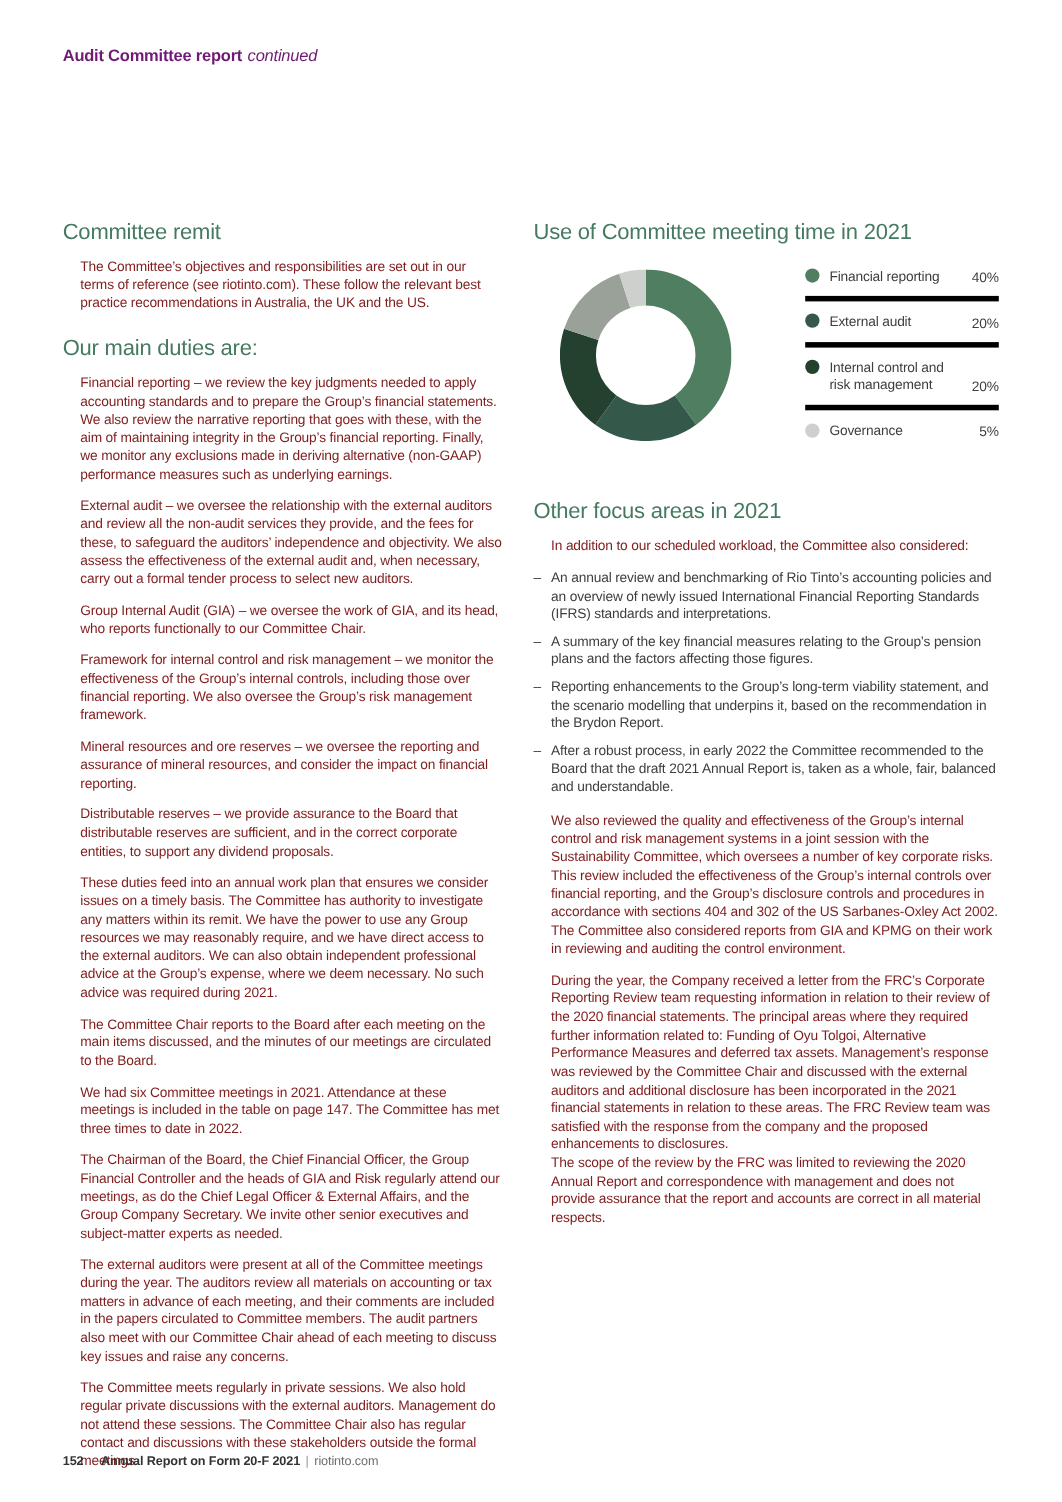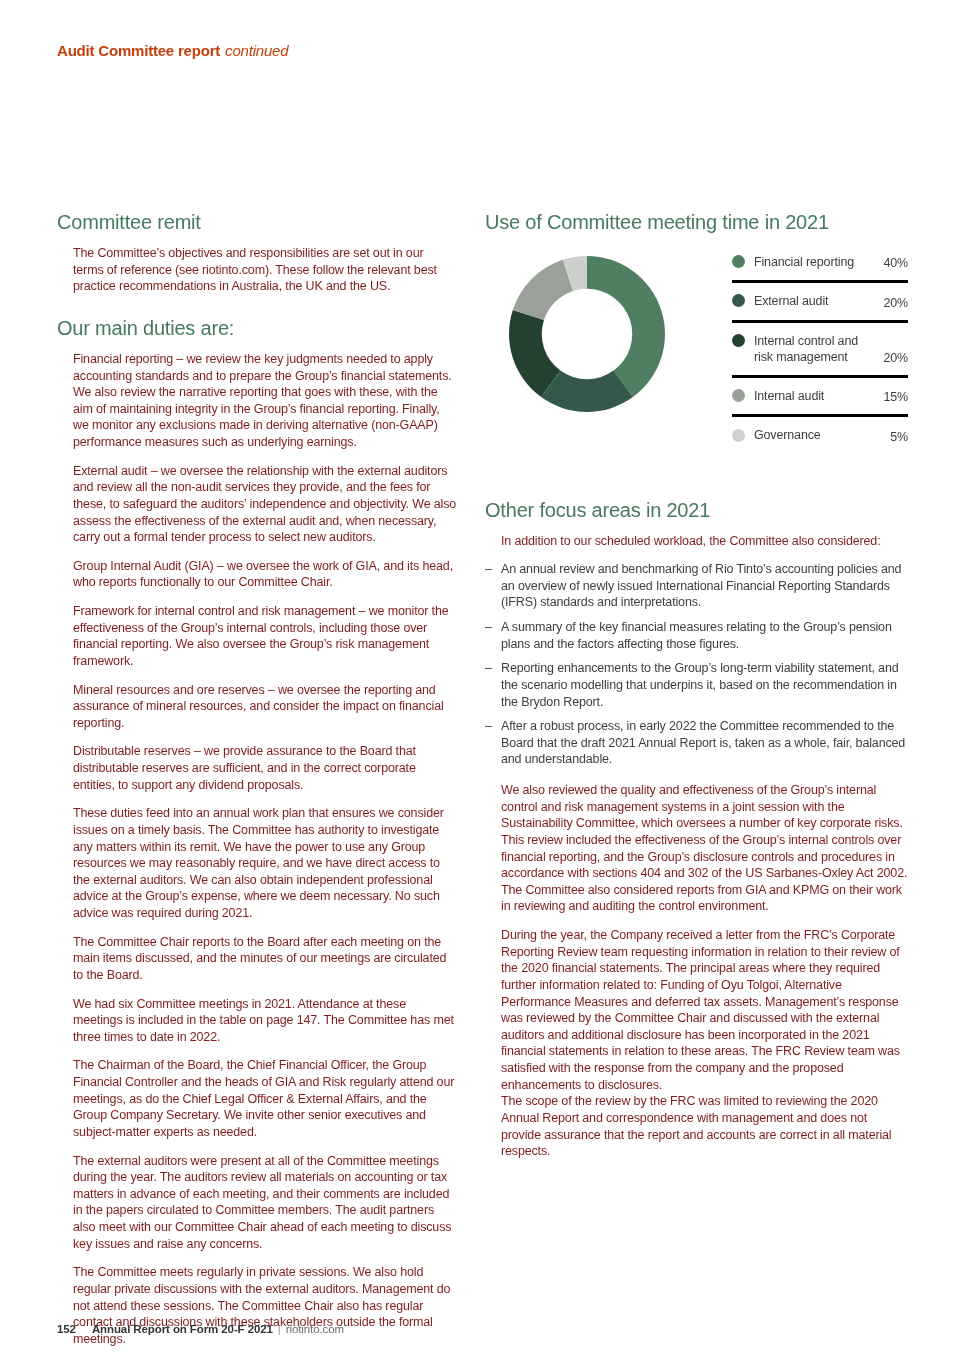--- a/index.html
+++ b/index.html
@@ -12,28 +12,28 @@
     font-family: "Liberation Sans", "DejaVu Sans", sans-serif;
     color: #3e3e3e;
     overflow: hidden;
   }
   .doc-header {
     position: absolute;
     top: 42px;
     left: 57px;
     font-size: 15px;
     letter-spacing: -0.2px;
-    color: #c2410c;
+    color: #701a75;
   }
   .doc-header .hdr-title { font-weight: 600; }
   .doc-header .hdr-cont { font-style: italic; font-weight: 400; margin-left: 5px; }
 
   .content {
     position: absolute;
-    top: 210px;
+    top: 199px;
     left: 57px;
     width: 851px;
     display: flex;
     gap: 28px;
   }
   .col-left  { width: 400px; flex: 0 0 400px; }
   .col-right { width: 423px; flex: 1; }
 
   h2 {
     font-size: 20px;
@@ -60,21 +60,21 @@
     display: flex;
     align-items: flex-start;
     margin-top: 18px;
   }
   .donut-wrap { width: 156px; height: 156px; margin-left: 24px; margin-top: 4px; flex: 0 0 auto; }
   .legend { width: 176px; margin-left: auto; }
   .legend-row {
     display: flex;
     align-items: flex-start;
     padding: 10px 0;
-    border-bottom: 3px solid #000000;
+    border-bottom: 5px solid #000000;
     font-size: 12.5px;
     letter-spacing: -0.15px;
     color: #3e3e3e;
   }
   .legend-row:first-child { padding-top: 2px; }
   .legend-row:last-child { border-bottom: none; align-items: center; }
   .legend-dot { width: 13px; height: 13px; border-radius: 50%; margin: 1px 9px 0 0; flex: 0 0 auto; }
   .legend-label { flex: 1; white-space: pre-line; line-height: 1.3; }
   .legend-pct { margin-left: 8px; align-self: flex-end; white-space: nowrap; }
 
@@ -160,25 +160,20 @@
               <span class="legend-label">External audit</span>
               <span class="legend-pct">20%</span>
             </div>
             <div class="legend-row">
               <span class="legend-dot" style="background: rgb(36, 64, 47);"></span>
               <span class="legend-label">Internal control and
 risk management</span>
               <span class="legend-pct">20%</span>
             </div>
             <div class="legend-row">
-              <span class="legend-dot" style="background: rgb(153, 161, 152);"></span>
-              <span class="legend-label">Internal audit</span>
-              <span class="legend-pct">15%</span>
-            </div>
-            <div class="legend-row">
               <span class="legend-dot" style="background: rgb(205, 208, 204);"></span>
               <span class="legend-label">Governance</span>
               <span class="legend-pct">5%</span>
             </div>
           </div>
       </div>
 
       <h2 class="gap-above-lg">Other focus areas in 2021</h2>
       <p class="body">In addition to our scheduled workload, the Committee also considered:</p>
       <ul class="dash-list">

